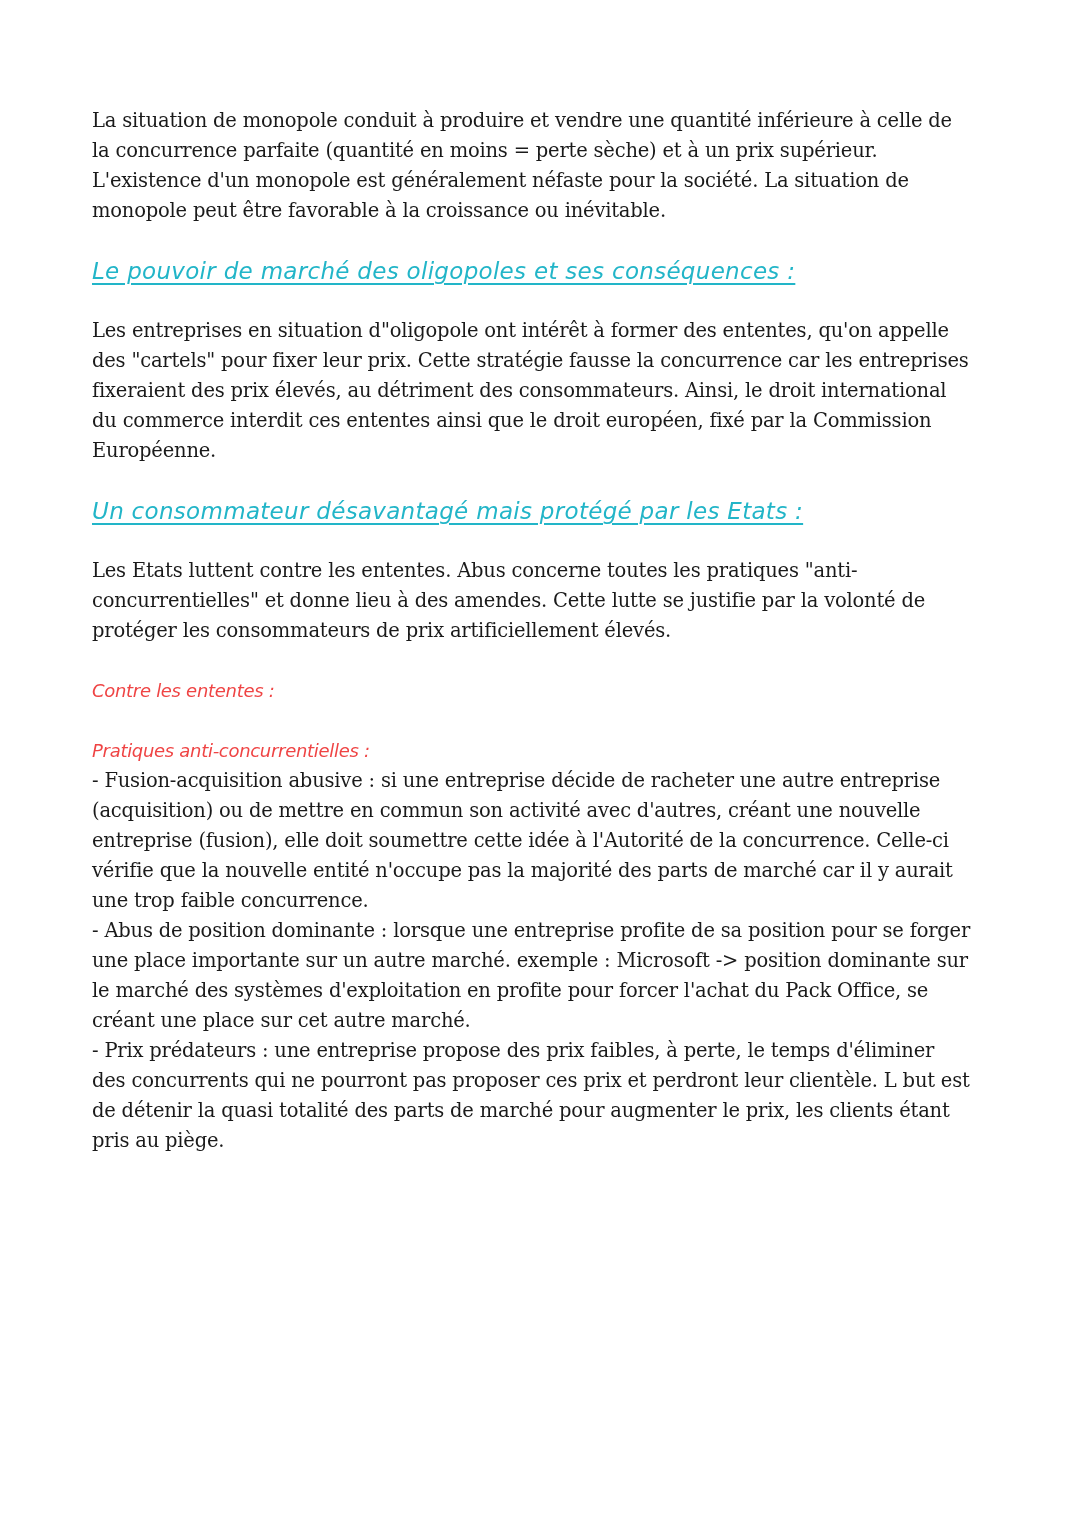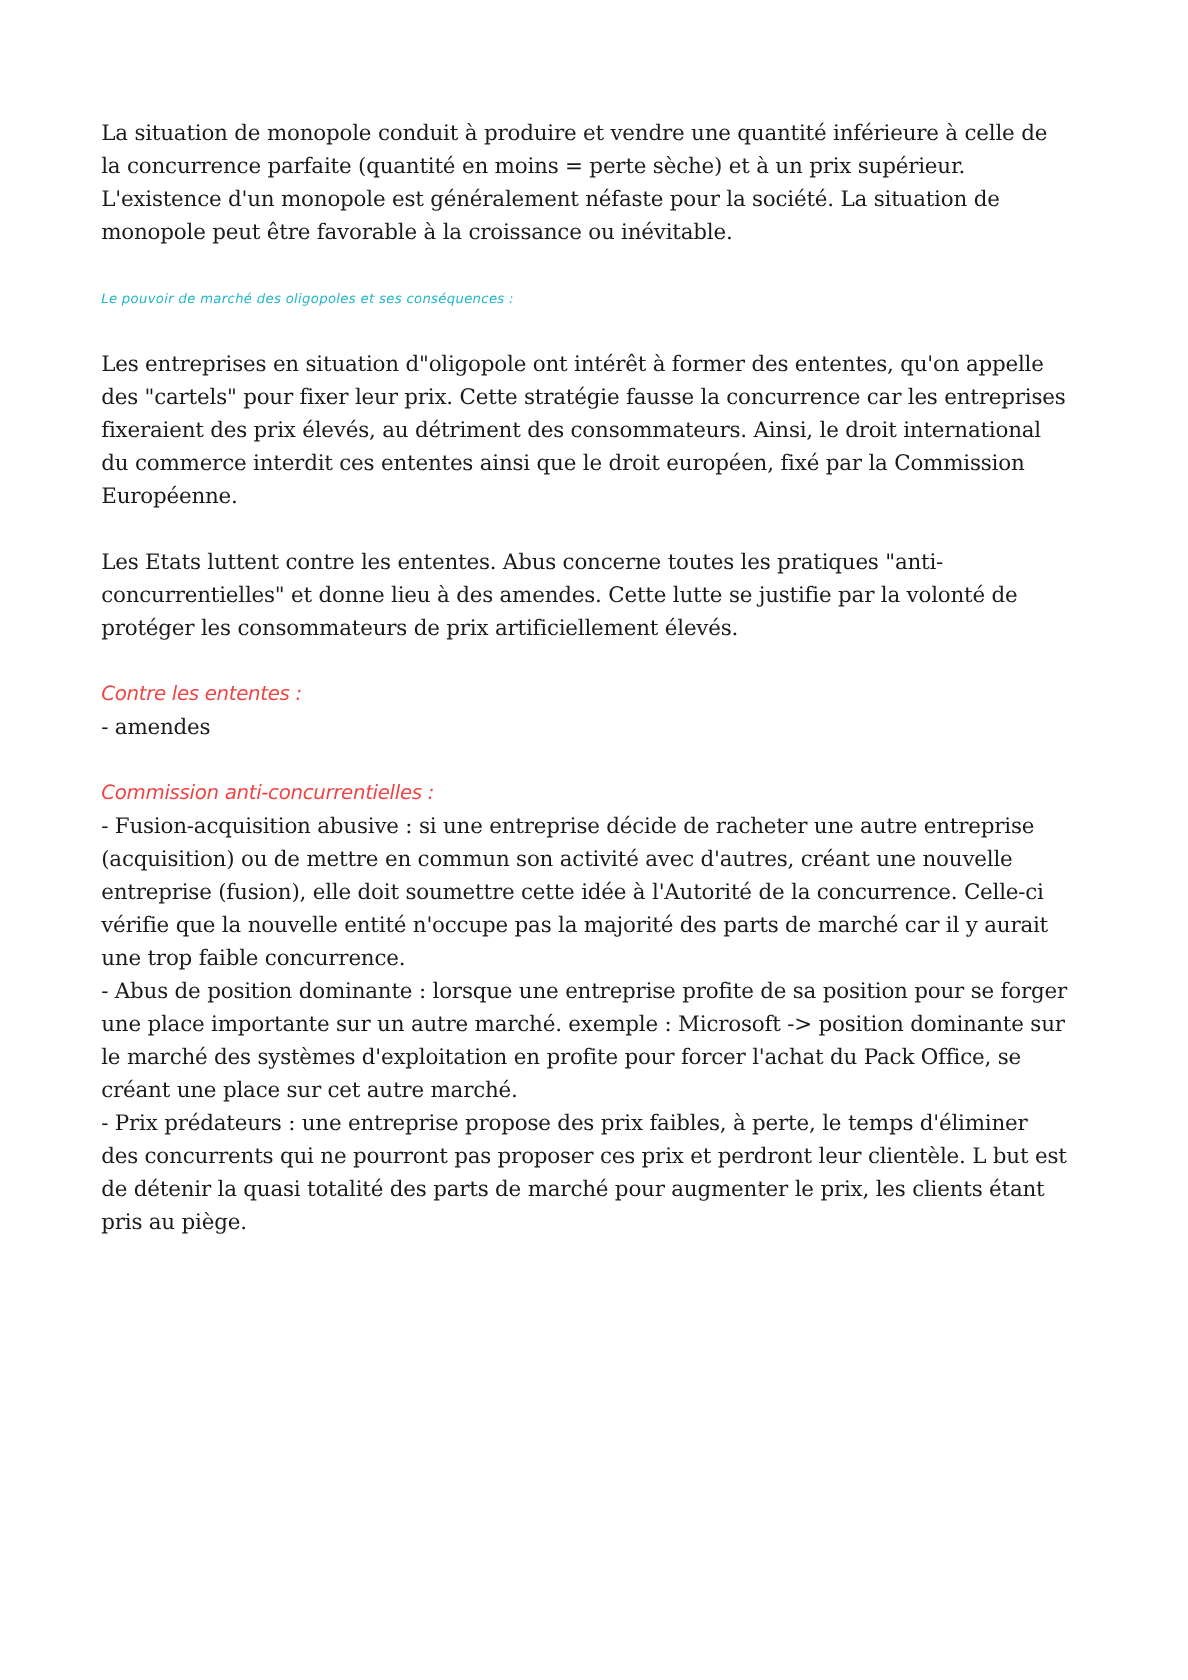--- a/index.html
+++ b/index.html
@@ -8,21 +8,22 @@
     position: absolute; left: 92px; top: 106px; width: 880px;
     font-family: "DejaVu Serif", "Liberation Serif", serif;
     font-size: 19.5px; line-height: 30px; color: #1a1a1a;
     letter-spacing: -0.2px;
   }
   .para { margin: 0; }
   .heading-cyan {
     font-family: "DejaVu Sans", "Liberation Sans", sans-serif;
     font-style: italic;
     color: #22b5c8;
-    font-size: 12px;
+    font-size: 23px;
+    text-decoration: underline;
     text-decoration-thickness: 2px;
     text-underline-offset: 4px;
     letter-spacing: 0.3px;
     margin: 0;
   }
   .heading-dark {
     font-family: "DejaVu Sans", "Liberation Sans", sans-serif;
     font-style: italic;
     color: #ef4444;
     font-size: 18px;
@@ -36,26 +37,26 @@
 </style>
 </head>
 <body>
 
 <div class="page">
   <p class="para">La situation de monopole conduit à produire et vendre une quantité inférieure à celle de la concurrence parfaite (quantité en moins = perte sèche) et à un prix supérieur. L'existence d'un monopole est généralement néfaste pour la société. La situation de monopole peut être favorable à la croissance ou inévitable.</p>
 
   <p class="heading-cyan gap-heading-before">Le pouvoir de marché des oligopoles et ses conséquences :</p>
   <p class="para gap-after-heading">Les entreprises en situation d"oligopole ont intérêt à former des ententes, qu'on appelle des "cartels" pour fixer leur prix. Cette stratégie fausse la concurrence car les entreprises fixeraient des prix élevés, au détriment des consommateurs. Ainsi, le droit international du commerce interdit ces ententes ainsi que le droit européen, fixé par la Commission Européenne.</p>
 
+  <p class="heading-cyan gap-heading-before">Un consommateur désavantagé mais protégé par les Etats :</p>
   <p class="para gap-after-heading">Les Etats luttent contre les ententes. Abus concerne toutes les pratiques "anti-concurrentielles" et donne lieu à des amendes. Cette lutte se justifie par la volonté de protéger les consommateurs de prix artificiellement élevés.</p>
 
   <div class="gap-section">
     <p class="heading-dark">Contre les ententes :</p>
-    <p class="list-line">- amendes</p>
   </div>
 
   <div class="gap-section">
-    <p class="heading-dark">Commission anti-concurrentielles :</p>
+    <p class="heading-dark">Pratiques anti-concurrentielles :</p>
     <p class="list-line">- Fusion-acquisition abusive : si une entreprise décide de racheter une autre entreprise (acquisition) ou de mettre en commun son activité avec d'autres, créant une nouvelle entreprise (fusion), elle doit soumettre cette idée à l'Autorité de la concurrence. Celle-ci vérifie que la nouvelle entité n'occupe pas la majorité des parts de marché car il y aurait une trop faible concurrence.</p>
     <p class="list-line">- Abus de position dominante :  lorsque une entreprise profite de sa position pour se forger une place importante sur un autre marché. exemple : Microsoft -&gt; position dominante sur le marché des systèmes d'exploitation en profite pour forcer l'achat du Pack Office, se créant une place sur cet autre marché.</p>
     <p class="list-line">- Prix prédateurs : une entreprise propose des prix faibles, à perte, le temps d'éliminer des concurrents qui ne pourront pas proposer ces prix et perdront leur clientèle. L but est de détenir la quasi totalité des parts de marché pour augmenter le prix, les clients étant pris au piège.</p>
   </div>
 </div>
 
 </body></html>

